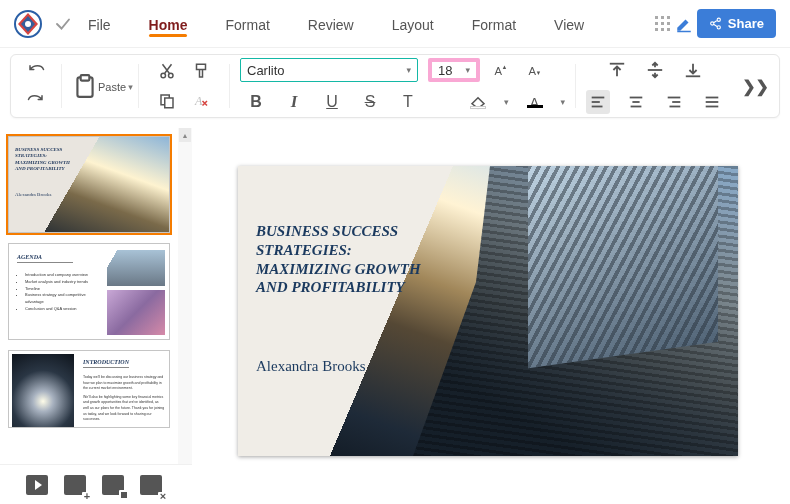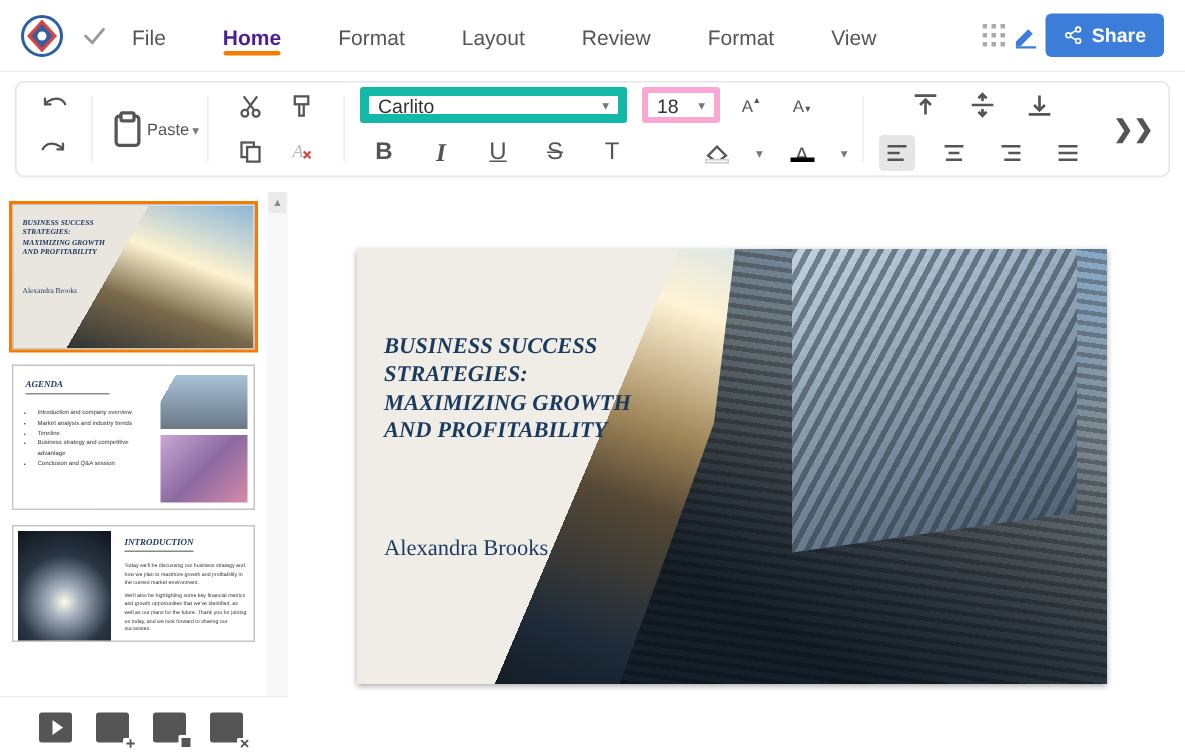--- a/index.html
+++ b/index.html
@@ -5,39 +5,39 @@
 * { box-sizing: border-box; margin: 0; padding: 0; }
 body { font-family: Arial, Helvetica, sans-serif; font-size: 12px; color: #333; background: #fff; width: 790px; height: 504px; overflow: hidden; position: relative; }
 
 
 .menubar { height: 48px; background: #fff; border-bottom: 1px solid #f0f0f0; display: flex; align-items: center; padding: 0 14px; }
 .logo { width: 28px; height: 28px; margin-right: 10px; position: relative; }
 .logo svg { width: 28px; height: 28px; }
 .check-icon { width: 22px; color: #888; margin-right: 14px; display:flex; justify-content:center; }
 .menu-tabs { display: flex; gap: 38px; align-items: center; flex: 1; }
 .menu-tab { font-size: 14px; color: #555; padding: 14px 0 12px; cursor: pointer; position: relative; }
-.menu-tab.active { color: #4c1d95; font-weight: 600; }
+.menu-tab.active { color: #7f1d1d; font-weight: 600; }
 .menu-tab.active::after { content: ""; position: absolute; left: 0; right: 0; bottom: 8px; height: 3px; background: #f57c00; border-radius: 2px; }
 .right-tools { display: flex; align-items: center; gap: 4px; }
 .grid-icon, .pencil-icon { color: #888; }
 .pencil-icon { color: #3b7dd8; }
 .share-btn { background: #3b7dd8; color: #fff; border-radius: 4px; padding: 7px 12px; font-size: 13px; font-weight: 600; display: flex; align-items: center; gap: 6px; cursor: pointer; }
 
 
 .toolbar-wrap { background: #fff; padding: 6px 10px 10px; }
 .toolbar { background: #fff; border: 1px solid #e6e6e6; border-radius: 6px; box-shadow: 0 1px 2px rgba(0,0,0,0.04); height: 64px; display: flex; align-items: center; padding: 0 10px; gap: 4px; }
 .tool-group { display: flex; flex-direction: column; align-items: center; justify-content: center; gap: 6px; height: 100%; }
 .tool-row { display: flex; align-items: center; gap: 10px; }
 .tool-btn { width: 24px; height: 24px; display: flex; align-items: center; justify-content: center; color: #555; cursor: pointer; border-radius: 3px; }
 .tool-btn.active { background: #e6e6e6; }
 .paste-group { display: flex; flex-direction: row; align-items: center; width: 56px; }
 .paste-icon { width: 30px; height: 30px; display:flex;align-items:center;justify-content:center; color:#555;}
 .paste-label { font-size: 11px; color: #555; display: flex; align-items: center; gap: 2px; margin-top:2px;}
 .sep { width: 1px; height: 44px; background: #eee; margin: 0 6px; }
-.font-select { width: 178px; height: 24px; border: 6px solid #14b8a6; border-radius: 2px; display: flex; align-items: center; padding: 0 6px; font-size: 13px; justify-content: space-between; background:#fff; }
+.font-select { width: 178px; height: 24px; border: 1px solid #14b8a6; border-radius: 2px; display: flex; align-items: center; padding: 0 6px; font-size: 13px; justify-content: space-between; background:#fff; }
 .size-select { width: 52px; height: 24px; border: 4px solid #f9a8d4; border-radius: 2px; display: flex; align-items: center; padding: 0 6px; font-size: 13px; justify-content: space-between; background:#fff;}
 .caret { font-size: 9px; color: #777; }
 .color-fill-bar, .color-font-bar { width: 16px; height: 3px; display:block; margin-top:-4px; }
 .color-fill-bar { background: #fff; border:1px solid #ccc; }
 .color-font-bar { background: #000; }
 .overflow-arrow { margin-left: auto; color: #555; font-size:16px; font-weight:bold; }
 
 
 .body-area { display: flex; height: calc(504px - 48px - 80px); }
 .sidebar { width: 192px; background: #fff; position: relative; padding: 8px 10px 0 8px; display:flex; flex-direction:column; gap:10px; }
@@ -108,22 +108,22 @@
   </div>
   <div class="check-icon">
     <svg class="ic" viewBox="0 0 24 24">
         <path d="M4 12 L10 18 L20 6" stroke="#999" stroke-width="2.5" fill="none" stroke-linecap="round"></path>
       </svg>
   </div>
   <div class="menu-tabs">
     <div class="menu-tab">File</div>
     <div class="menu-tab active">Home</div>
     <div class="menu-tab">Format</div>
+    <div class="menu-tab">Review</div>
     <div class="menu-tab">Layout</div>
-    <div class="menu-tab">Review</div>
     <div class="menu-tab">Format</div>
     <div class="menu-tab">View</div>
   </div>
   <div class="right-tools">
     <div class="grid-icon">
       <svg width="16" height="16" viewBox="0 0 16 16">
           <g fill="#aaa">
             <rect x="0" y="0" width="3" height="3"></rect>
             <rect x="6" y="0" width="3" height="3"></rect>
             <rect x="12" y="0" width="3" height="3"></rect>

